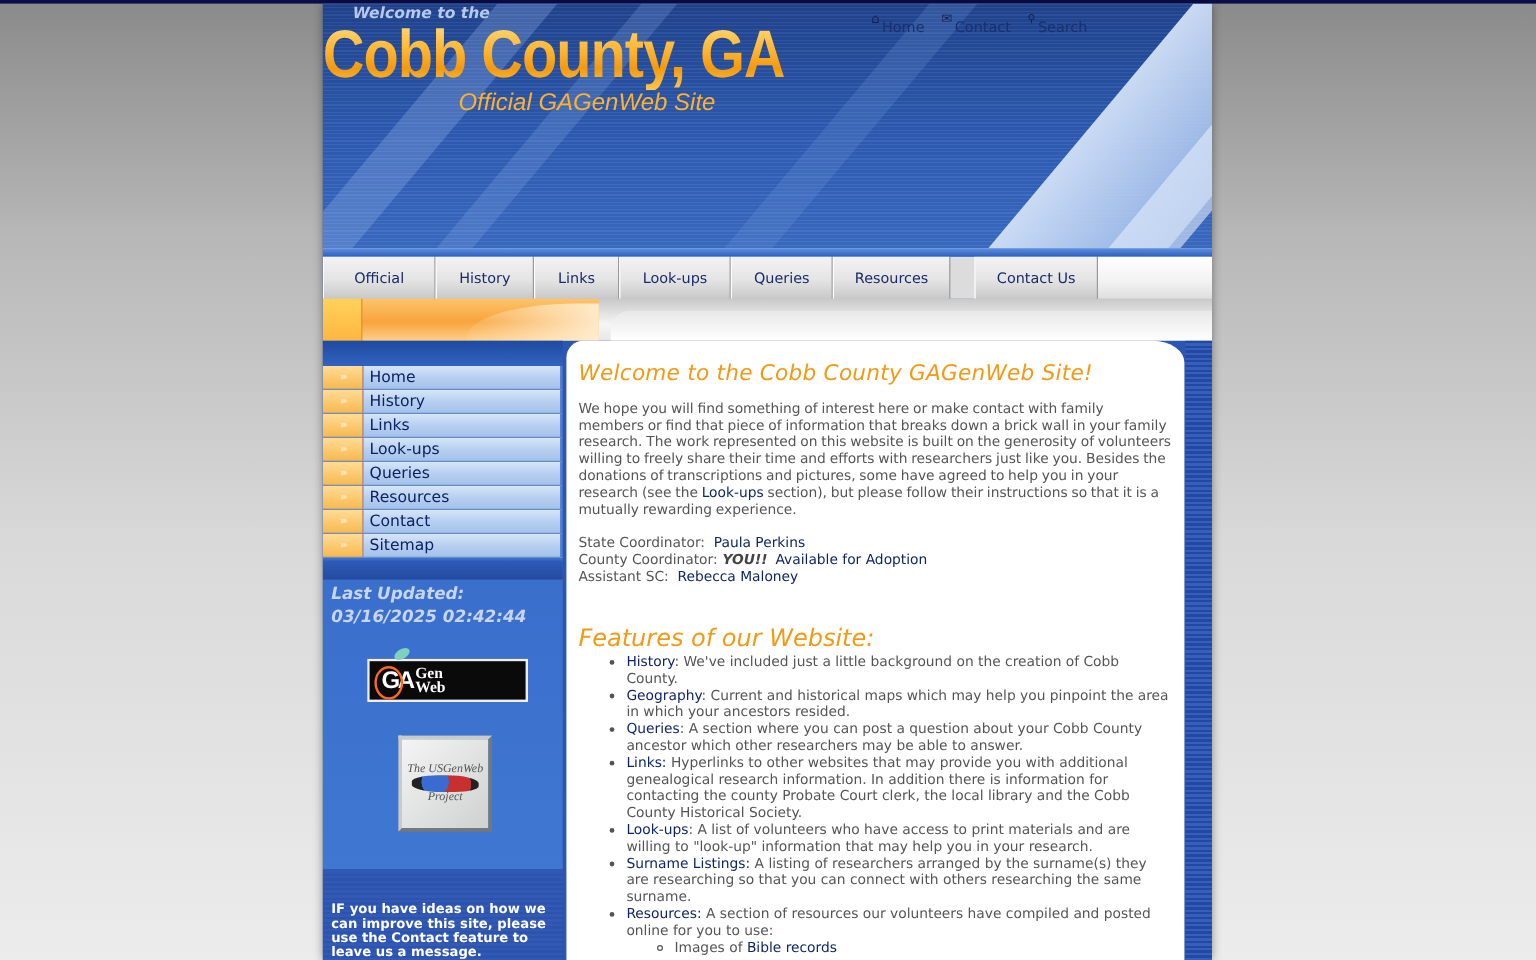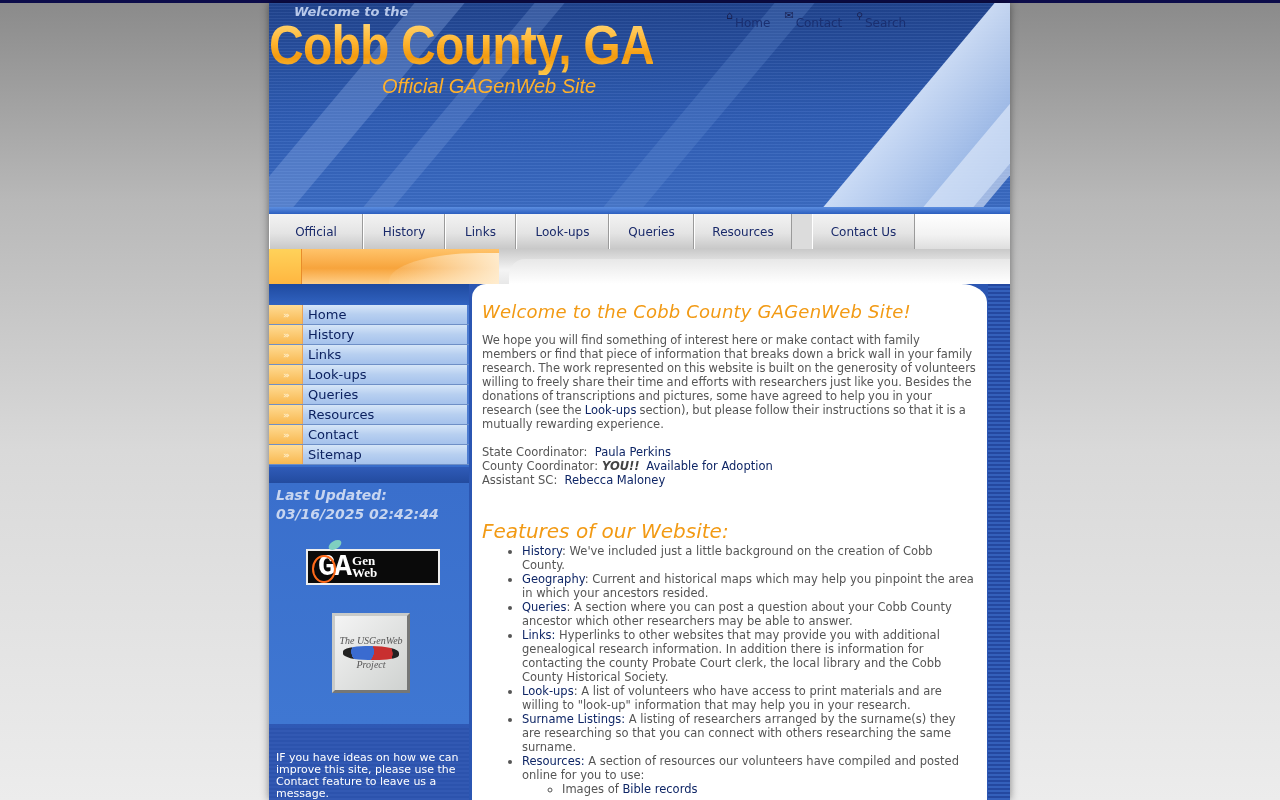--- a/index.html
+++ b/index.html
@@ -83,35 +83,35 @@
   .sidenav-item .label {
     flex: 1; height: 19px; background: linear-gradient(to bottom, #d6e6f8 0%, #b7cff0 50%, #a5c2ec 100%);
     color: #0d2260; font-size: 13px; padding-left: 5px; line-height: 19px; border-right: 2px solid #4d7cd0;
   }
   .side-sep { position: absolute; left: 0; top: 183px; width: 200px; height: 16px; background: linear-gradient(to bottom, #2f5bb8, #234b9f); }
   .updated { position: absolute; left: 7px; top: 202px; color: #c7d5f0; font-style: italic; font-weight: bold; font-size: 14px; line-height: 19px; }
   .logo-ga {
     position: absolute; left: 37px; top: 265px; width: 134px; height: 36px; background: #0a0a0a; border: 2px solid #eee;
     display: flex; align-items: center; padding-left: 10px;
   }
-  .logo-ga .ga { color: #fff; font-family: Liberation Mono, monospace; font-weight: bold; font-size: 30px; letter-spacing: -2px; }
+  .logo-ga .ga { color: #fff; font-family: Liberation Sans, sans-serif; font-weight: bold; font-size: 20px; letter-spacing: -2px; }
   .logo-ga .gw { color: #fff; font-family: "Liberation Serif", serif; font-weight: bold; font-size: 13px; line-height: 12px; margin-left: 2px; }
   .logo-ga .peach { position: absolute; left: 4px; top: 4px; width: 24px; height: 28px; border: 2px solid #ff6a1a; border-radius: 50%; }
   .logo-ga .leaf { position: absolute; left: 20px; top: -10px; width: 14px; height: 8px; background: #7fd0c0; border-radius: 50%; transform: rotate(-30deg); }
   .logo-us {
     position: absolute; left: 63px; top: 329px; width: 78px; height: 80px;
     background: linear-gradient(135deg, #f4f4f4, #cfd2d0); border: 3px outset #c9cbc9;
     display: flex; flex-direction: column; align-items: center; justify-content: space-between; padding: 20px 0;
   }
   .logo-us .t1 { font-family: "Liberation Serif", serif; font-style: italic; font-size: 10px; color: #555; line-height: 10px; }
   .logo-us .map { width: 56px; height: 30px; background: radial-gradient(circle at 35% 40%, #3a6bd0 0 30%, transparent 31%), radial-gradient(circle at 65% 55%, #c83030 0 35%, transparent 36%), #222; border-radius: 40% 50% 35% 45%; }
   .logo-us .t2 { font-family: "Liberation Serif", serif; font-style: italic; font-size: 10px; color: #555; line-height: 10px; }
   .side-foot { position: absolute; left: 0; top: 444px; width: 200px; height: 72px;
     background: repeating-linear-gradient(to bottom, #2c53ad 0px, #2c53ad 2px, #3259b3 2px, #3259b3 4px); }
-  .side-foot-text { position: absolute; left: 7px; top: 24px; width: 190px; color: #ffffff; font-size: 11px; font-weight: normal; line-height: 12px; }
+  .side-foot-text { position: absolute; left: 7px; top: 24px; width: 190px; color: #ffffff; font-size: 11px; font-weight: bold; line-height: 12px; }
   
   .content-wrap { position: absolute; left: 200px; top: 281px; width: 541px; height: 516px; background: #2b56b2; }
   .content-right { position: absolute; right: 0; top: 0; width: 22px; height: 516px;
     background: repeating-linear-gradient(to bottom, #2448a0 0px, #2448a0 2px, #3460bb 2px, #3460bb 4px); }
   .content {
     position: absolute; left: 3px; top: 0; width: 515px; height: 516px; background: #ffffff;
     border-top-left-radius: 14px; border-top-right-radius: 26px 18px;
     padding: 18px 10px 0 10px; color: #555555; font-size: 11.5px; line-height: 14px;
     font-family: "DejaVu Sans", sans-serif; overflow: hidden;
   }

